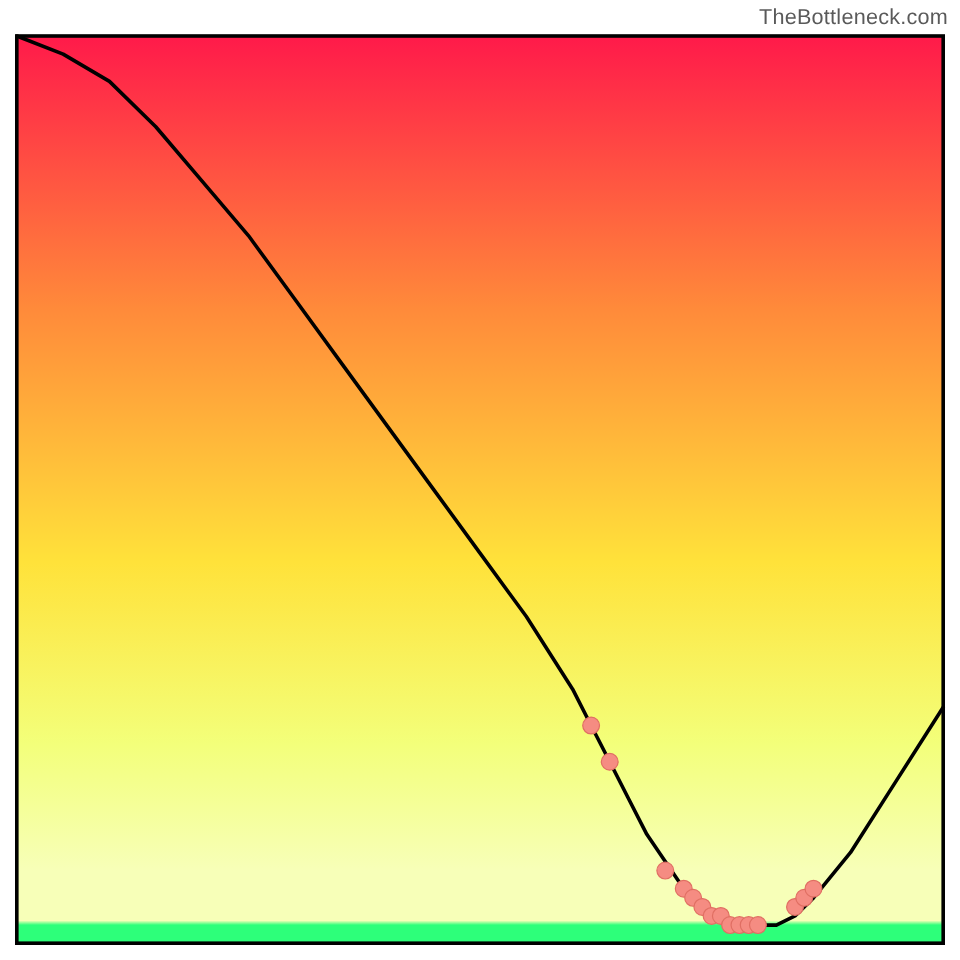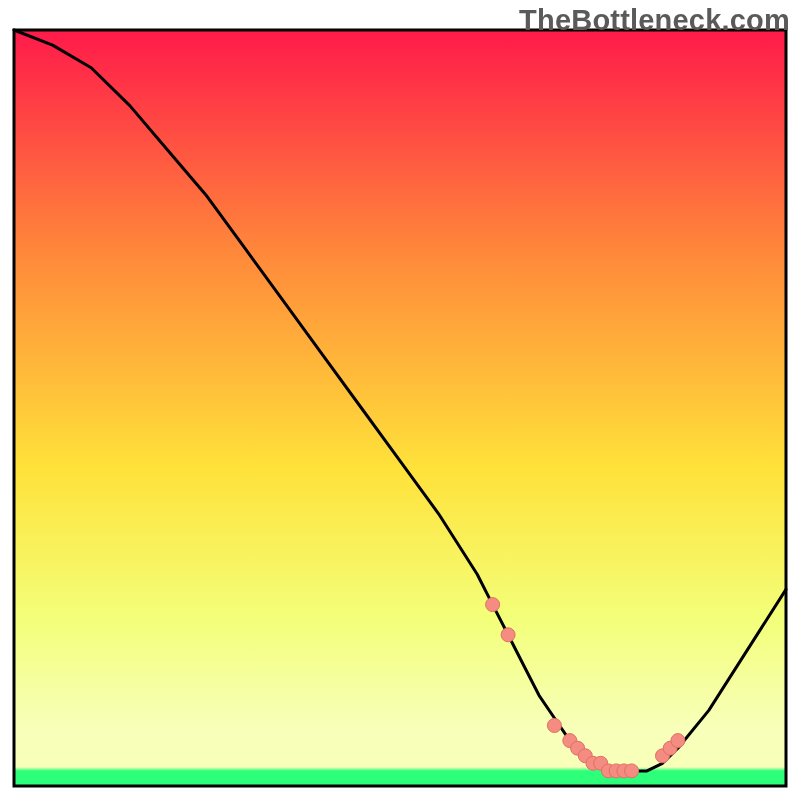--- a/index.html
+++ b/index.html
@@ -13,22 +13,22 @@
   }
   .chart-wrap {
     position: relative;
     width: 800px;
     height: 800px;
   }
   .watermark {
     position: absolute;
     top: 4px;
     right: 10px;
-    font-size: 29px;
-    font-weight: 700;
+    font-size: 18px;
+    font-weight: 400;
     color: #5a5a5a;
     letter-spacing: 0.2px;
     z-index: 5;
   }
   svg.plot {
     position: absolute;
     left: 0;
     top: 0;
   }
 </style>

